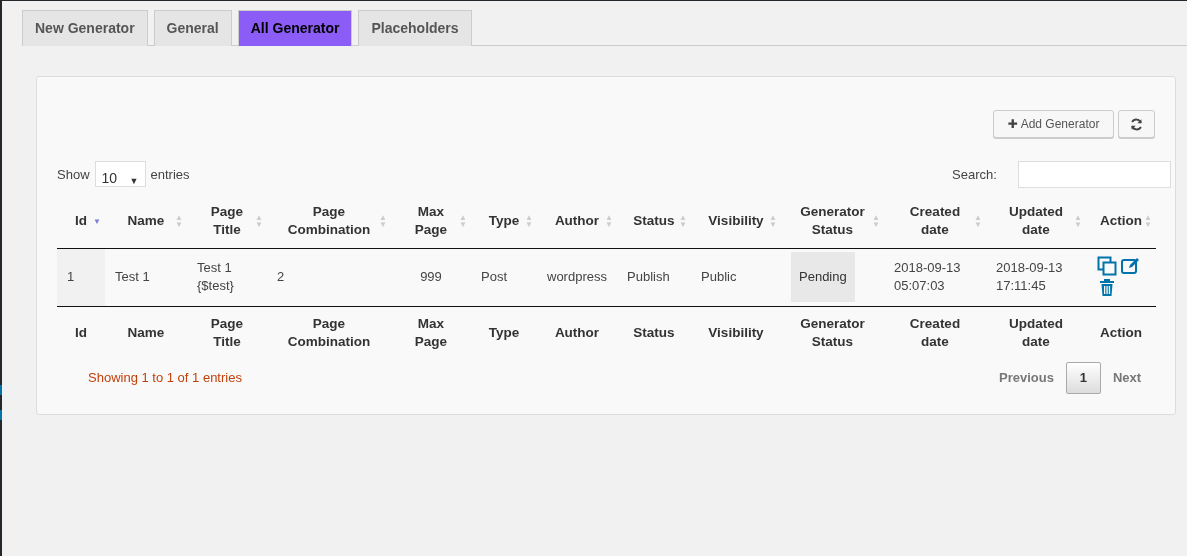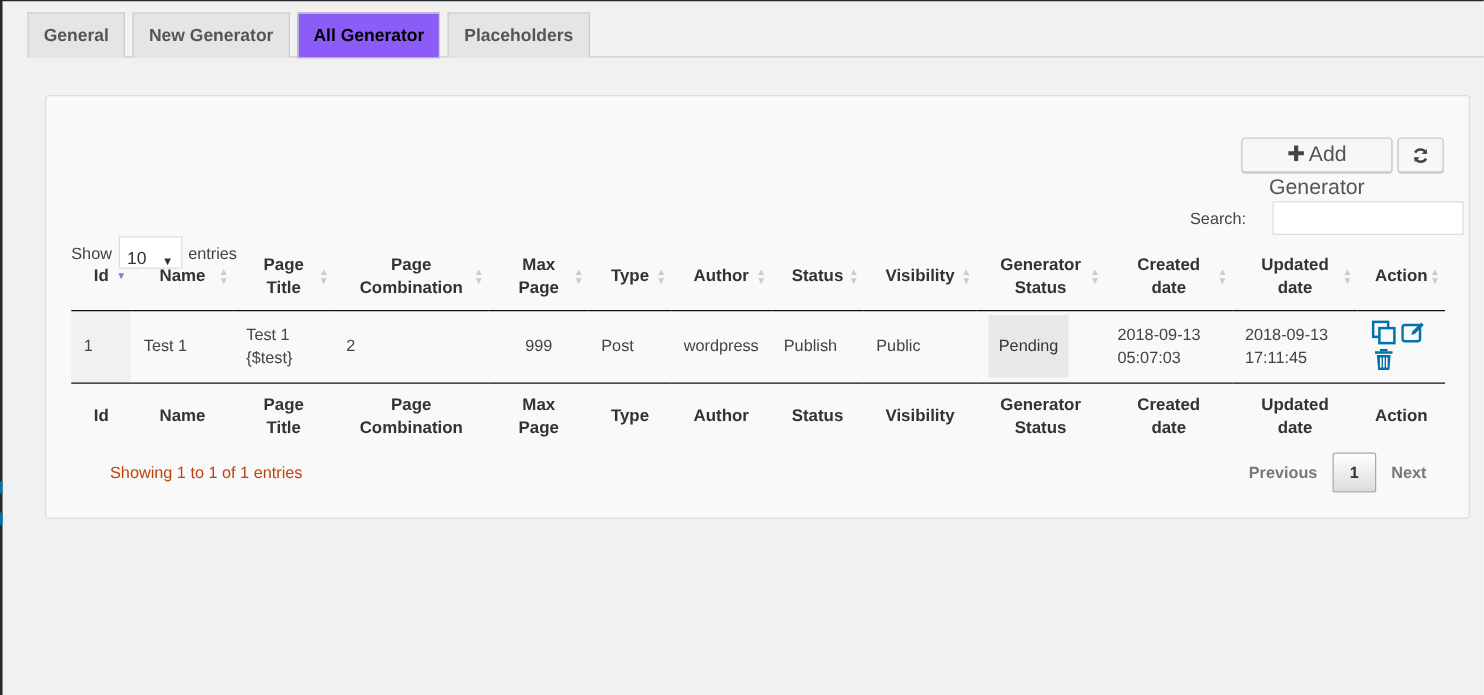--- a/index.html
+++ b/index.html
@@ -28,28 +28,28 @@
     cursor: pointer; margin-left: 0;
   }
   .tab.active { background: #8b5cf6; color: #000; border-bottom: 1px solid #f1f1f1; height: 37px; }
 
   .panel {
     position: absolute; left: 36px; top: 76px; width: 1140px; height: 339px;
     background: #f9f9f9; border: 1px solid #ddd; border-radius: 3px;
   }
   .btn {
     position: absolute; height: 28px; border: 1px solid #ccc; border-radius: 3px;
-    background: #f7f7f7; color: #555; font-size: 17px; line-height: 26px;
+    background: #f7f7f7; color: #555; font-size: 12px; line-height: 26px;
     box-shadow: 0 1px 0 #ccc; cursor: pointer; text-align: center;
   }
   .btn-add { left: 956px; top: 33px; width: 121px; }
   .btn-refresh { left: 1081px; top: 33px; width: 37px; }
   .btn-add .plus { font-weight: bold; color: #444; margin-right: 3px; }
 
-  .length { position: absolute; left: 20px; top: 84px; display: flex; align-items: center; gap: 5px; color: #444; margin-top: 28px; }
+  .length { position: absolute; left: 20px; top: 84px; display: flex; align-items: center; gap: 5px; color: #444; }
   .select {
     width: 51px; height: 26px; border: 1px solid #ddd; background: #fff;
     display: flex; align-items: flex-end; justify-content: space-between; padding: 0 6px; font-size: 14px; color: #333;
   }
   .select .arrow { font-size: 9px; color: #333; }
   .search { position: absolute; left: 915px; top: 84px; display: flex; align-items: center; gap: 21px; }
   .search input { width: 153px; height: 27px; border: 1px solid #ddd; background: #fff; }
 
   table { position: absolute; left: 20px; top: 117px; width: 1099px; border-collapse: collapse; }
   th { font-weight: bold; color: #333; font-size: 13.5px; text-align: center; padding: 0 10px; line-height: 18px; position: relative; }
@@ -70,22 +70,22 @@
 </style>
 </head>
 <body>
 
 <div class="top-edge"></div>
 <div class="left-edge"></div>
 <div class="left-accent"></div>
 <div class="left-accent2"></div>
 
 <div class="tabs">
+  <div class="tab">New Generator</div>
   <div class="tab">General</div>
-  <div class="tab">New Generator</div>
   <div class="tab active">All Generator</div>
   <div class="tab">Placeholders</div>
 </div>
 
 <div class="panel">
   <div class="btn btn-add">
     <span class="plus">✚</span><span>Add Generator</span>
   </div>
   <div class="btn btn-refresh">
     <svg width="13" height="13" viewBox="0 0 16 16" style="margin-top:7px">

